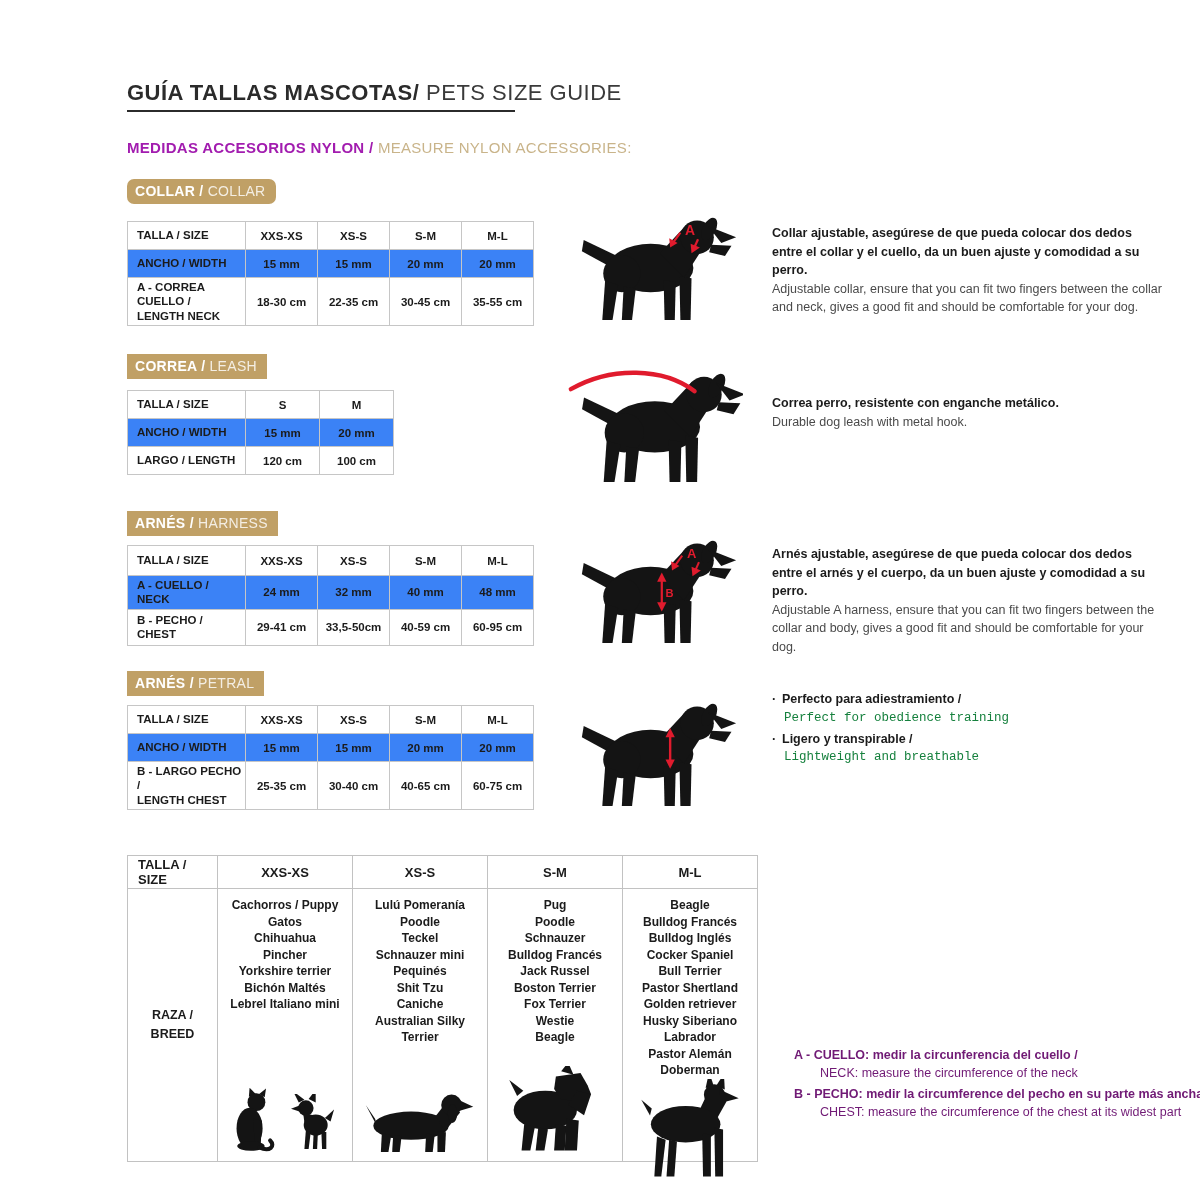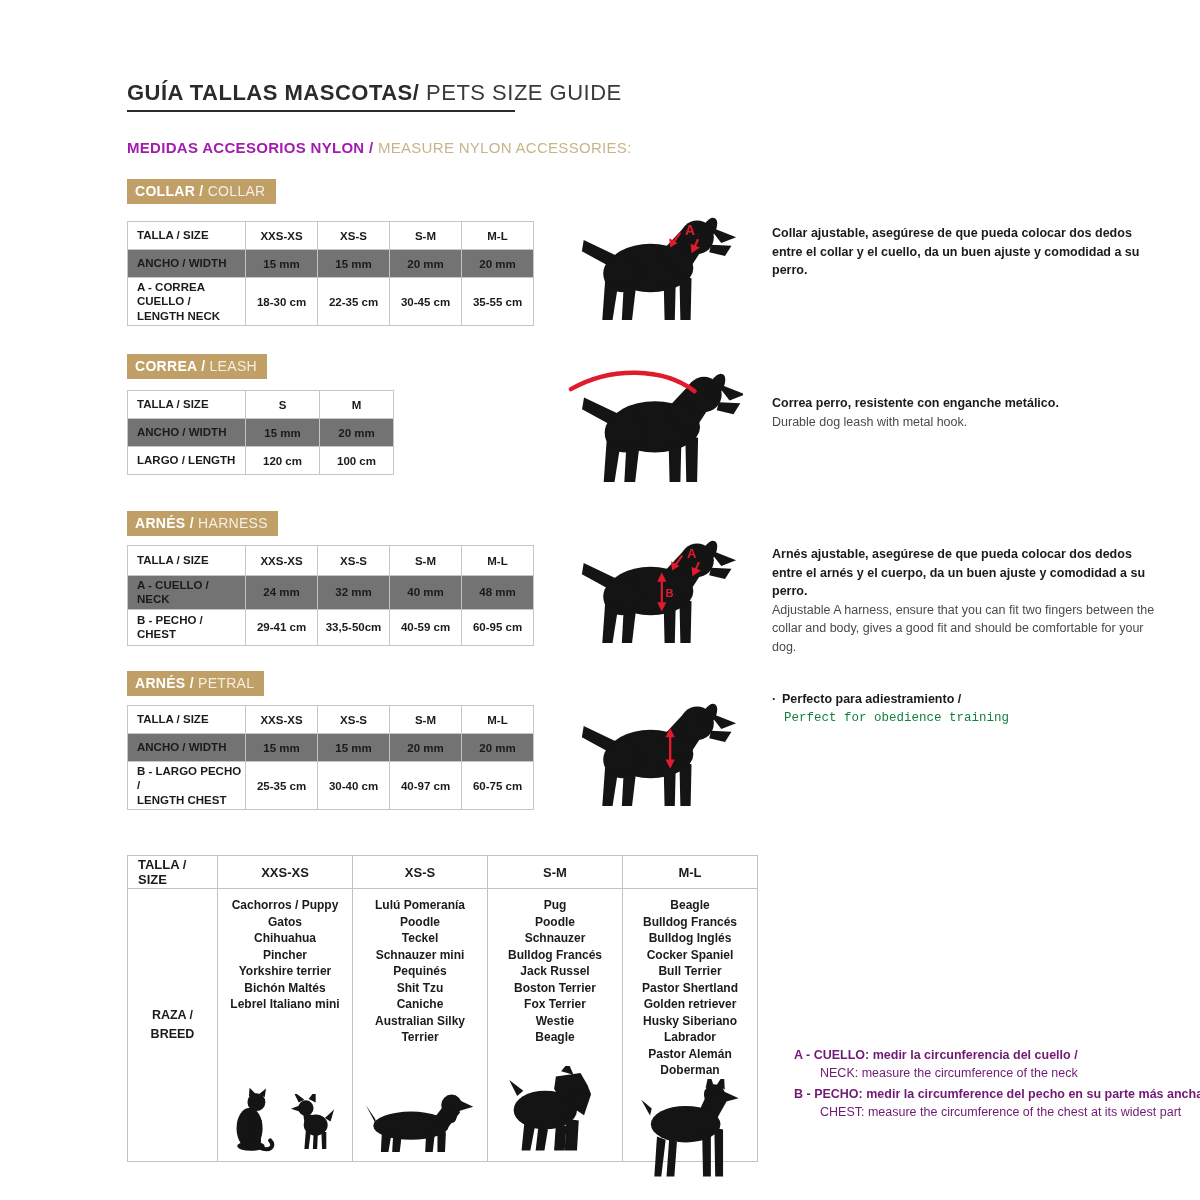--- a/index.html
+++ b/index.html
@@ -19,21 +19,21 @@
   .badge{background:#c0a066;color:#fff;font-size:14px;padding:4px 10px 5px 8px;
          width:fit-content;letter-spacing:.3px;}
   .badge .es{font-weight:700;}
   .badge .lt{font-weight:400;color:rgba(255,255,255,.82);}
 
   
   table.spec{border-collapse:collapse;table-layout:fixed;}
   .spec td{border:1px solid #c6c6c6;font-weight:700;font-size:11.5px;color:#1b1b1b;
            text-align:center;padding:2px 2px;background:#fff;}
   .spec .lbl{text-align:left;padding-left:9px;white-space:pre-line;line-height:1.25;}
-  .spec tr.gray td{background:#737373;}
+  .spec tr.gray td{background:#3b82f6;}
 
   
   .desc{font-size:12.5px;line-height:1.48;}
   .desc .es{font-weight:700;color:#1b1b1b;display:block;}
   .desc .en{font-weight:400;color:#4a4a4a;display:block;}
 
   
   .bullets{font-size:12.5px;line-height:1.5;}
   .bullet{position:relative;padding-left:10px;margin-bottom:2px;}
   .bullet .b-es{font-weight:700;display:block;}
@@ -88,21 +88,21 @@
 
   <div class="abs title" style="left:95px;top:80px;">
     <span class="es">GUÍA TALLAS MASCOTAS/</span><span class="en"> PETS SIZE GUIDE</span>
   </div>
   <div class="abs rule" style="left:95px;top:110px;width:388px;"></div>
 
   <div class="abs subtitle" style="left:95px;top:139px;">
     <span class="es">MEDIDAS ACCESORIOS NYLON / </span><span class="lt">MEASURE NYLON ACCESSORIES:</span>
   </div>
 
-  <div class="abs badge" style="left:95px;top:179px;">
+  <div class="abs badge" style="left:95px;top:179px;border-radius:7px;">
     <span class="es">COLLAR / </span><span class="lt">COLLAR</span>
   </div>
 
   <table class="abs spec" style="left:95px;top:221px;">
     <colgroup>
         <col style="width:118px">
         <col style="width:72px">
         <col style="width:72px">
         <col style="width:72px">
         <col style="width:72px">
@@ -139,20 +139,21 @@
       <text class="mk" x="113" y="25" font-size="15" fill="#e01b2d">A</text>
       <path d="M108,22 L100,33" stroke="#e01b2d" stroke-width="2.4" fill="none"></path>
       <polygon points="97,38 96,28 105,33" fill="#e01b2d"></polygon>
       <path d="M127,29 L123,38" stroke="#e01b2d" stroke-width="2.4" fill="none"></path>
       <polygon points="120,44 119,34 129,38" fill="#e01b2d"></polygon>
     </g>
   </svg>
 
   <div class="abs desc" style="left:740px;top:224px;width:392px;">
     <span class="es">Collar ajustable, asegúrese de que pueda colocar dos dedos entre el collar y el cuello, da un buen ajuste y comodidad a su perro.</span>
+    <span class="en">Adjustable collar, ensure that you can fit two fingers between the collar and neck, gives a good fit and should be comfortable for your dog.</span>
   </div>
 
   <div class="abs badge" style="left:95px;top:354px;">
     <span class="es">CORREA / </span><span class="lt">LEASH</span>
   </div>
 
   <table class="abs spec" style="left:95px;top:390px;">
     <colgroup>
         <col style="width:118px">
         <col style="width:74px">
@@ -271,39 +272,43 @@
       <td>15 mm</td>
       <td>15 mm</td>
       <td>20 mm</td>
       <td>20 mm</td>
     </tr>
     <tr style="height:46px">
       <td class="lbl">B - LARGO PECHO /
 LENGTH CHEST</td>
       <td>25-35 cm</td>
       <td>30-40 cm</td>
-      <td>40-97 cm</td>
+      <td>40-65 cm</td>
       <td>60-75 cm</td>
     </tr>
   </tbody>
     </table>
 
   <svg class="abs" style="left:548px;top:698px;" width="158" height="112" viewBox="0 0 170 120">
     <use href="#dog-sil"></use>
     <g>
       <path d="M97,40 L97,68" stroke="#e01b2d" stroke-width="2.6" fill="none"></path>
       <polygon points="97,32 92,42 102,42" fill="#e01b2d"></polygon>
       <polygon points="97,76 92,66 102,66" fill="#e01b2d"></polygon>
     </g>
   </svg>
 
   <div class="abs bullets" style="left:740px;top:690px;width:400px;">
     <div class="bullet">
       <span class="b-es">Perfecto para adiestramiento /</span>
       <span class="b-en">Perfect for obedience training</span>
+    </div>
+    <div class="bullet">
+      <span class="b-es">Ligero y transpirable /</span>
+      <span class="b-en">Lightweight and breathable</span>
     </div>
   </div>
 
   <table class="abs breeds" style="left:95px;top:855px;">
     <colgroup>
         <col style="width:90px">
         <col style="width:135px">
         <col style="width:135px">
         <col style="width:135px">
         <col style="width:135px">

